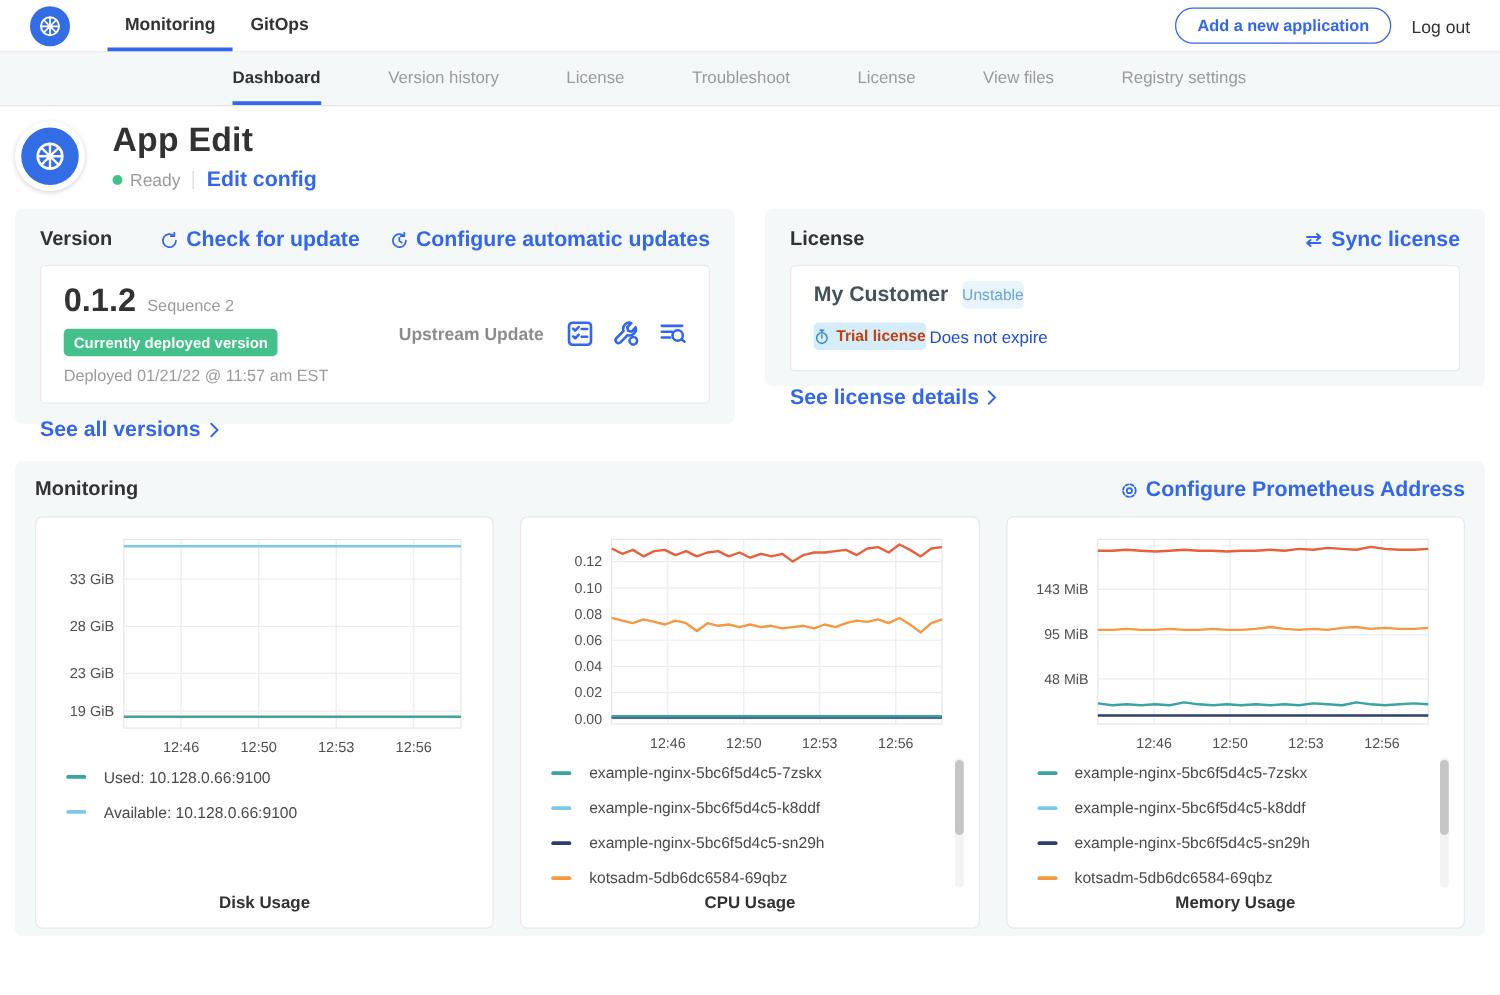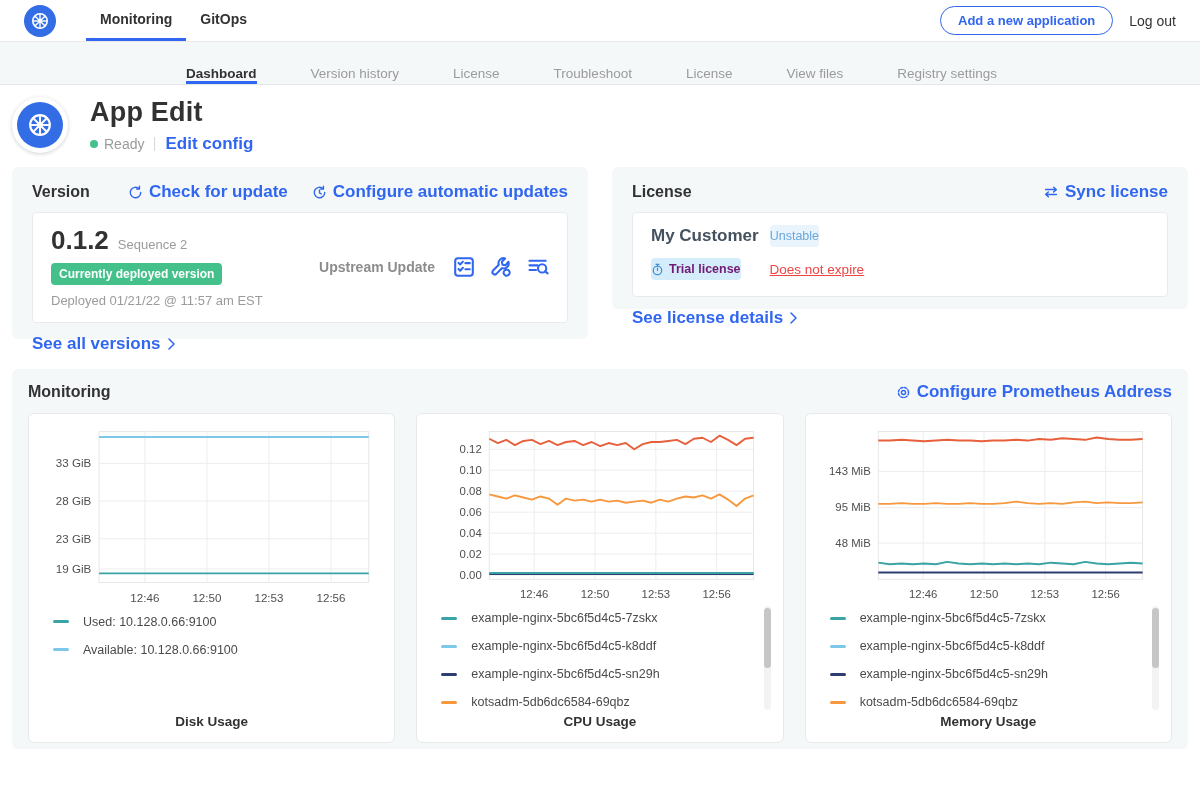--- a/index.html
+++ b/index.html
@@ -16,21 +16,21 @@
     font-weight:bold; color:#323232; border-bottom:3px solid transparent; cursor:pointer; }
   .top-tab.active { border-bottom-color:#3066f0; }
   .topbar-spacer { flex:1; }
   .add-app-btn { align-self:center; border:1.5px solid #3066f0; color:#3066f0;
     font-size:13px; font-weight:bold; border-radius:16px; padding:6px 17px;
     background:#fff; margin-right:16px; cursor:pointer; white-space:nowrap; }
   .logout { align-self:center; font-size:14px; margin-right:24px; cursor:pointer; }
 
   
   .subnav { height:43px; background:#f5f8f9; border-bottom:1px solid #e3e7e9;
-    display:flex; padding-left:186px; gap:54px;align-items:flex-end; }
+    display:flex; padding-left:186px; gap:54px; }
   .sub-tab { display:flex; align-items:center; font-size:13.5px; color:#9b9b9b;
     border-bottom:3px solid transparent; cursor:pointer; }
   .sub-tab.active { color:#323232; font-weight:bold; border-bottom-color:#3066f0; }
 
   
   .app-header { display:flex; align-items:center; padding:12px 12px 12px 12px; height:80px; }
   .app-icon-ring { width:56px; height:56px; border-radius:50%; background:#fff;
     box-shadow:0 1px 4px rgba(0,0,0,.18); display:flex; align-items:center; justify-content:center; flex:none; }
   .app-icon { width:46px; height:46px; border-radius:50%; background:#326de6;
     display:flex; align-items:center; justify-content:center; }
@@ -63,23 +63,23 @@
   .deployed-at { font-size:13px; color:#9b9b9b; margin-top:8px; }
   .ver-source { flex:1; text-align:center; font-size:14px; font-weight:bold; color:#8c8c8c; }
   .ver-actions { display:flex; gap:15px; align-items:center; }
   .ver-actions .icon-btn { cursor:pointer; display:flex; }
 
   .license-inner { padding:12px 18px 16px; }
   .lic-row1 { display:flex; align-items:center; }
   .customer-name { font-size:17px; font-weight:bold; color:#44515f; }
   .chip { border-radius:4px; font-size:12.5px; padding:4px 0; display:inline-flex; align-items:center; gap:5px; }
   .chip-channel { background:#e9f4fd; color:#6aa7db; margin-left:11px; }
-  .chip-trial { background:#d5ecfb; color:#701a75; font-weight:bold; }
+  .chip-trial { background:#d5ecfb; color:#c2410c; font-weight:bold; }
   .lic-row2 { display:flex; align-items:center; margin-top:11px; }
-  .lic-expiry { font-size:13.5px; color:#ef4444; margin-left:29px;text-decoration:underline; }
+  .lic-expiry { font-size:13.5px; color:#1d4ed8; margin-left:3px; }
   .panel-footlink { margin-top:11px; }
 
   
   .monitoring { margin:30px 12px 0; background:#f5f8f9; border-radius:6px;
     padding:13px 16px 15px; height:380px; }
   .charts-row { display:flex; gap:21px; margin-top:11px; }
   .chart-card { flex:1; background:#fff; border:1px solid #e7e9ea; border-radius:6px;
     height:330px; padding:8px 12px 8px; display:flex; flex-direction:column; }
   .chart-svg { display:block; width:100%; height:190px; }
   .legend { position:relative; height:110px; margin-top:2px; padding-left:12px; }

